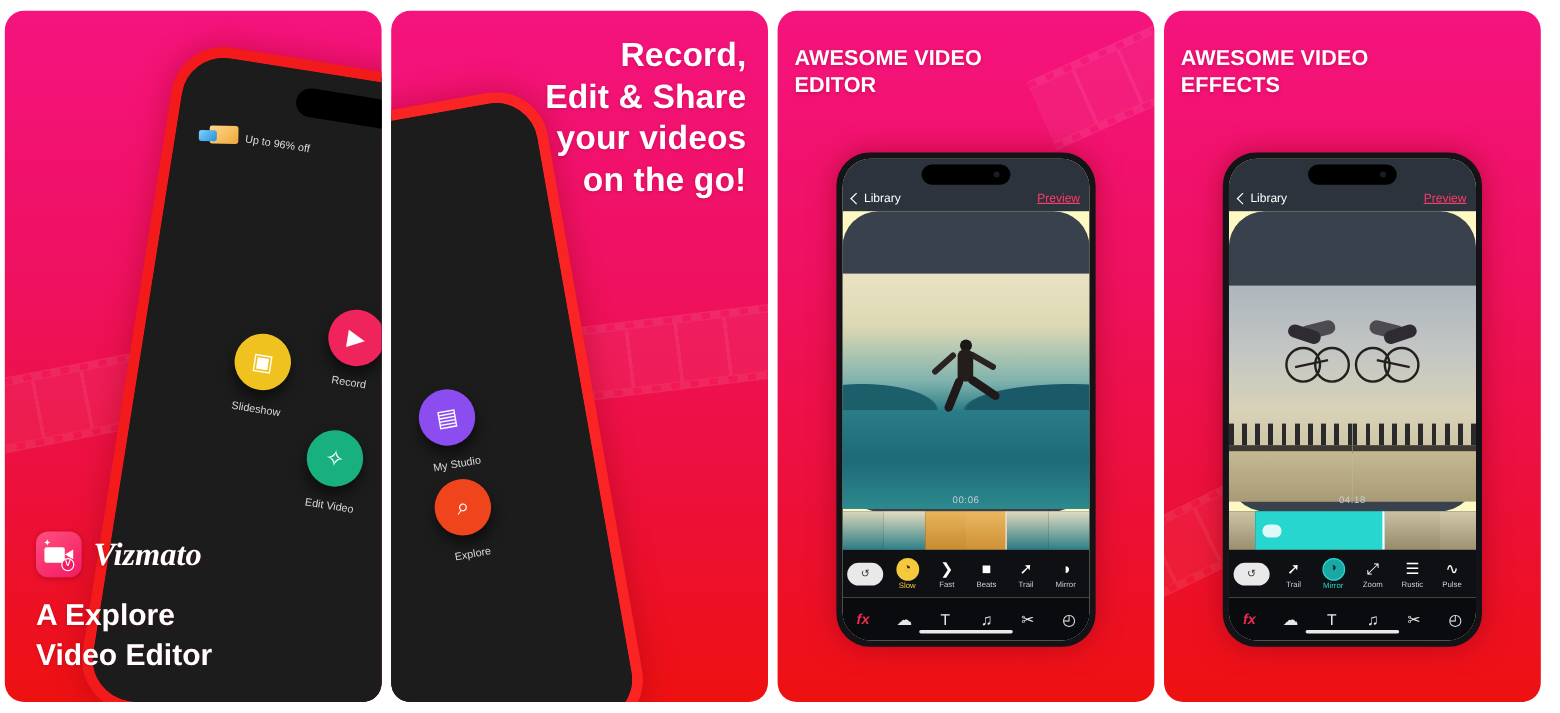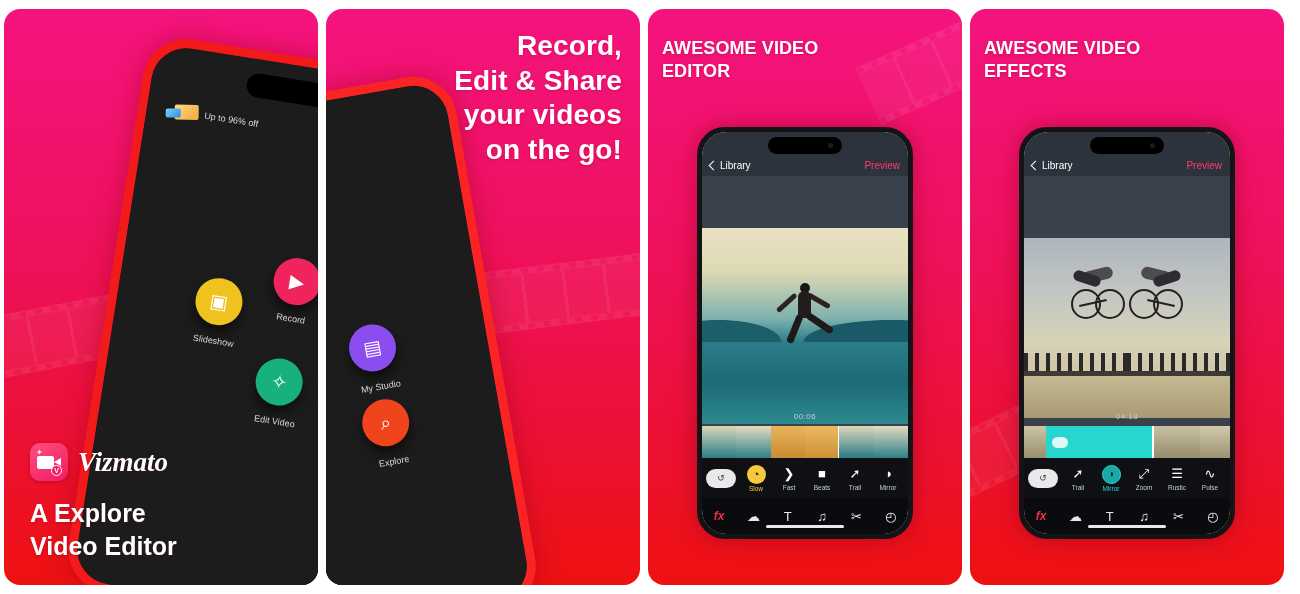--- a/index.html
+++ b/index.html
@@ -244,27 +244,27 @@
     padding: 0 8px 5px;
     background: #2c333d;
     flex: 0 0 auto;
   }
   .nav-left { display: flex; align-items: center; gap: 3px; color: #fff; font-size: 10px; }
   .chev {
     width: 7px; height: 7px;
     border-left: 1.6px solid #fff; border-bottom: 1.6px solid #fff;
     transform: rotate(45deg);
   }
-  .nav-right { color: #ff3b6b; font-size: 10px; }
+  .nav-right { color: #ff3b6b; font-size: 10px; text-decoration: underline; }
 
   .preview-area {
     flex: 1 1 auto;
     position: relative;
     background: #39414c;
-    display: flex; align-items: center; justify-content: center;
+    display: flex; align-items: center; justify-content: center; border-radius: 30px;
   }
   .video-frame { position: absolute; left: 0; right: 0; }
   .p3-video { top: 52px; height: 196px; }
   .p4-video { top: 62px; height: 180px; }
 
   .timecode {
     position: absolute; left: 0; right: 0; bottom: 5px;
     text-align: center;
     color: #c6ccd4;
     font-size: 8px;

